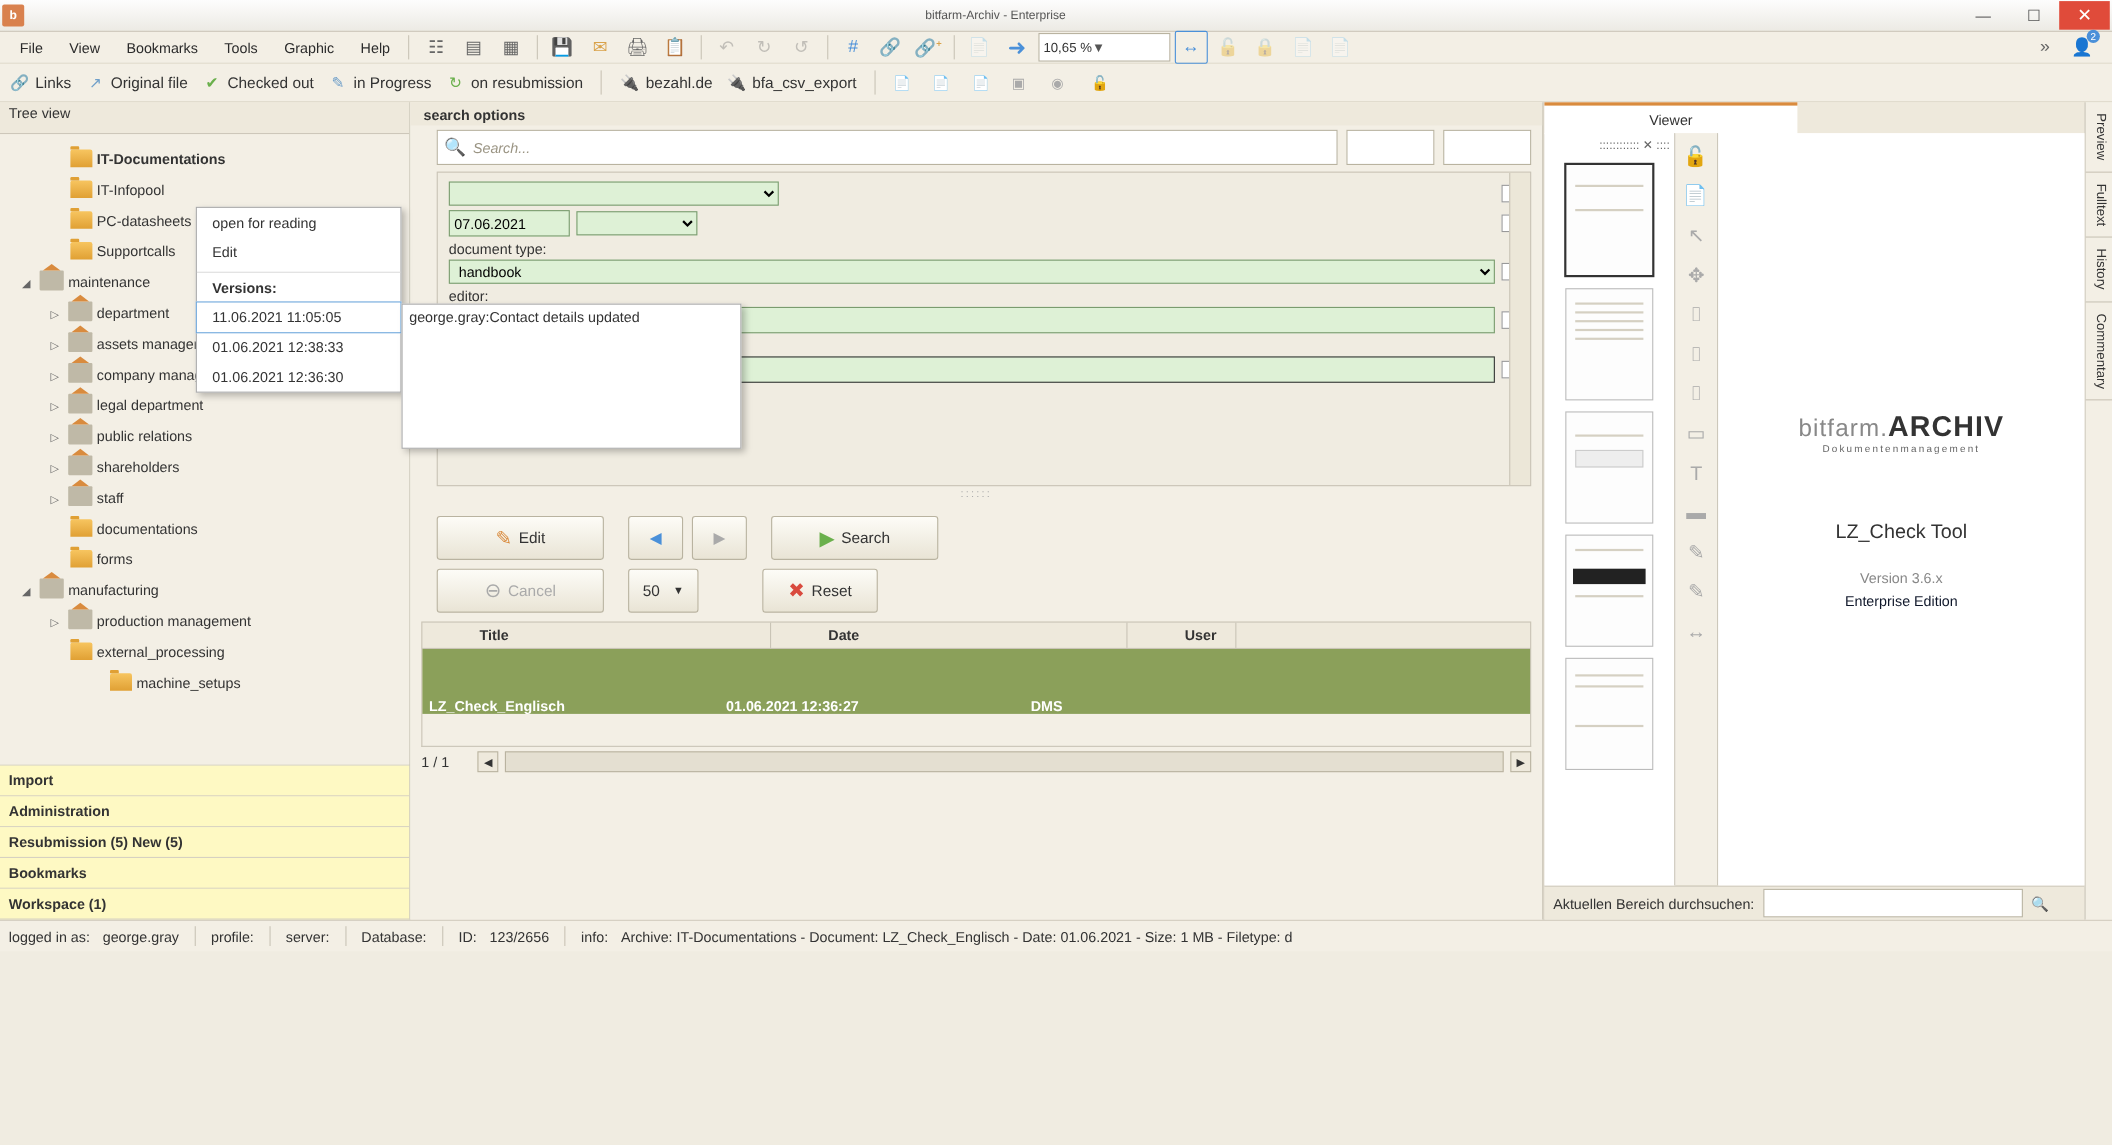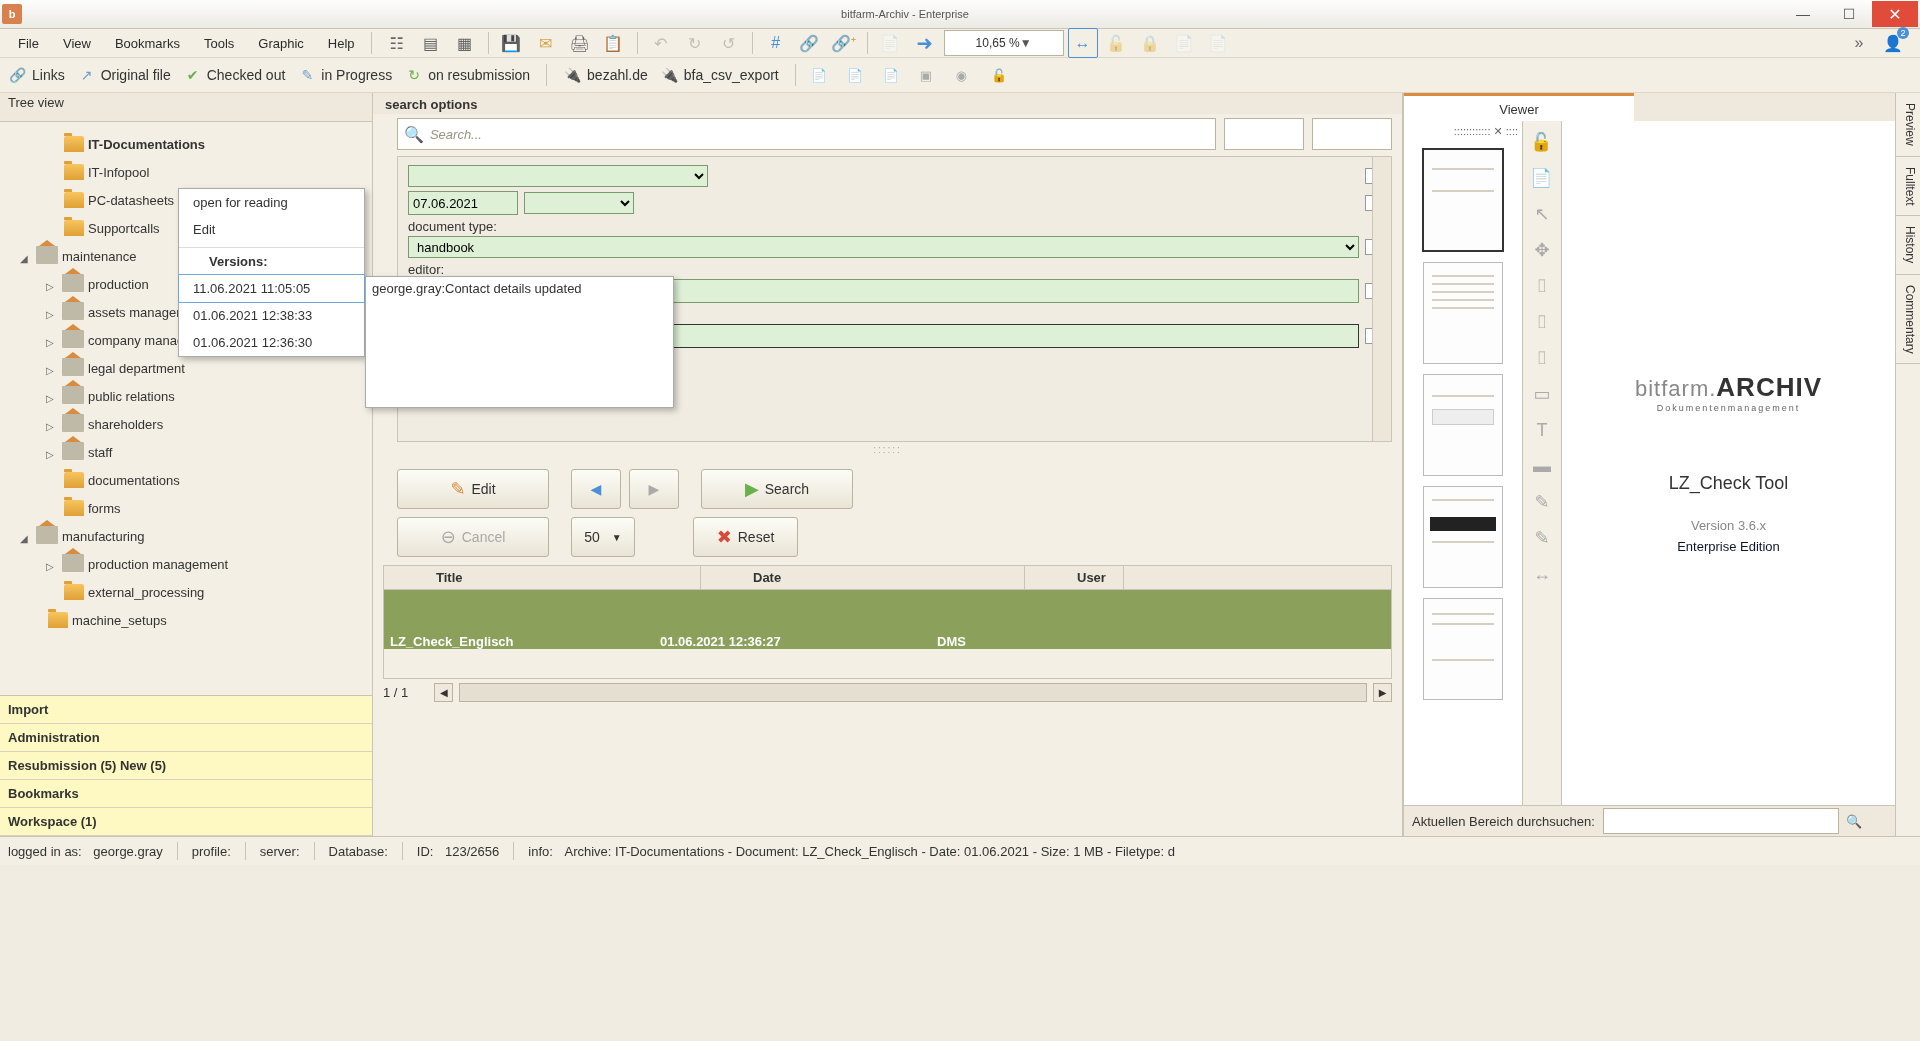--- a/index.html
+++ b/index.html
@@ -9,21 +9,21 @@
   .tb-btns{display:flex;}
   .tb-btn{width:46px;height:26px;display:flex;align-items:center;justify-content:center;font-size:14px;color:#555;}
   .tb-btn.close{background:#e04b3a;color:#fff;font-size:16px;}
 
   .menubar{height:28px;background:#f3efe5;display:flex;align-items:center;padding:0 6px;border-bottom:1px solid #dcd7c9;}
   .menubar .mi{padding:4px 12px;color:#2b2b2b;cursor:pointer;}
   .vsep{width:1px;height:22px;background:#c9c4b6;margin:0 4px;}
   .tool-row{display:flex;align-items:center;gap:4px;padding:0 6px;height:34px;}
   .tool-row .btn{width:28px;height:28px;display:flex;align-items:center;justify-content:center;border:1px solid transparent;border-radius:2px;color:#666;font-size:16px;}
   .tool-row .btn.disabled{opacity:.35;}
-  .zoominput{width:110px;height:24px;border:1px solid #b9b3a0;background:#fff;display:flex;align-items:center;padding:0 4px;justify-content:center;}
+  .zoominput{width:110px;height:24px;border:1px solid #b9b3a0;background:#fff;display:flex;align-items:center;padding:0 4px;justify-content:flex-start;}
   .zoominput span{font-size:12px;}
   .chev{font-size:10px;color:#555;}
 
   .secondbar{height:34px;background:#f3efe5;display:flex;align-items:center;padding:0 8px;gap:12px;border-bottom:1px solid #dcd7c9;}
   .link-item{display:flex;align-items:center;gap:4px;color:#333;font-size:14px;}
   .link-item .ic{width:20px;height:20px;display:flex;align-items:center;justify-content:center;color:#6f9fc9;}
   .link-item.green .ic{color:#6ab04c;}
   .link-item.dark .ic{color:#555;}
 
   .main{display:flex;height:743px;position:relative;}
@@ -105,21 +105,21 @@
   .viewer-search{height:30px;border-top:1px solid #c9c4b6;display:flex;align-items:center;padding:0 8px;gap:8px;background:#eee9dc;}
   .viewer-search input{width:230px;height:22px;border:1px solid #b9b3a0;}
 
   .statusbar{height:28px;border-top:1px solid #c9c4b6;background:#f3efe5;display:flex;align-items:center;padding:0 8px;gap:14px;font-size:13px;color:#333;}
   .statusbar .sb-item{display:flex;align-items:center;gap:4px;}
   .statusbar .sb-sep{width:1px;height:18px;background:#c9c4b6;}
 
   
   .ctx-menu{position:absolute;left:178px;top:95px;width:185px;background:#fff;border:1px solid #aaa;box-shadow:3px 3px 6px rgba(0,0,0,.25);z-index:50;}
   .ctx-item{padding:6px 14px;color:#333;}
-  .ctx-head{padding:6px 30px;color:#333;font-weight:bold;border-top:1px solid #ddd;margin-top:4px;}
+  .ctx-head{padding:6px 14px;color:#333;font-weight:bold;border-top:1px solid #ddd;margin-top:4px;}
   .ctx-item.sel{background:#fff;border:1px solid #6fa8dc;margin:-1px;}
 
   .ctx-tooltip{position:absolute;left:365px;top:183px;width:295px;height:122px;background:#fff;border:1px solid #aaa;box-shadow:3px 3px 6px rgba(0,0,0,.25);z-index:50;padding:4px 6px;color:#333;font-size:13px;}
   .col-title{width:258px;}
   .col-date{width:265px;}
   .col-user{width:40px;}
 </style>
 </head>
 <body>
 
@@ -237,21 +237,21 @@
           <span class="lbl">Supportcalls</span>
         </div>
       <div class="tree-row" style="padding-left:20px">
           <span class="tog">◢</span>
           <span class="ic-building"></span>
           <span class="lbl">maintenance</span>
         </div>
       <div class="tree-row" style="padding-left:46px">
           <span class="tog">▷</span>
           <span class="ic-building"></span>
-          <span class="lbl">production</span>
+          <span class="lbl">department</span>
         </div>
       <div class="tree-row" style="padding-left:46px">
           <span class="tog">▷</span>
           <span class="ic-building"></span>
           <span class="lbl">assets management</span>
         </div>
       <div class="tree-row" style="padding-left:46px">
           <span class="tog">▷</span>
           <span class="ic-building"></span>
           <span class="lbl">company management</span>
@@ -291,21 +291,21 @@
         </div>
       <div class="tree-row" style="padding-left:46px">
           <span class="tog">▷</span>
           <span class="ic-building"></span>
           <span class="lbl">production management</span>
         </div>
       <div class="tree-row" style="padding-left:60px">
           <span class="ic-folder folder-yellow"></span>
           <span class="lbl">external_processing</span>
         </div>
-      <div class="tree-row" style="padding-left:44px">
+      <div class="tree-row" style="padding-left:96px">
           <span class="ic-folder folder-yellow"></span>
           <span class="lbl">machine_setups</span>
         </div>
     </div>
     <div class="bottomlinks">
       <div class="bl-row">Import</div>
       <div class="bl-row">Administration</div>
       <div class="bl-row">Resubmission (5)  New (5)</div>
       <div class="bl-row">Bookmarks</div>
       <div class="bl-row">Workspace (1)</div>

